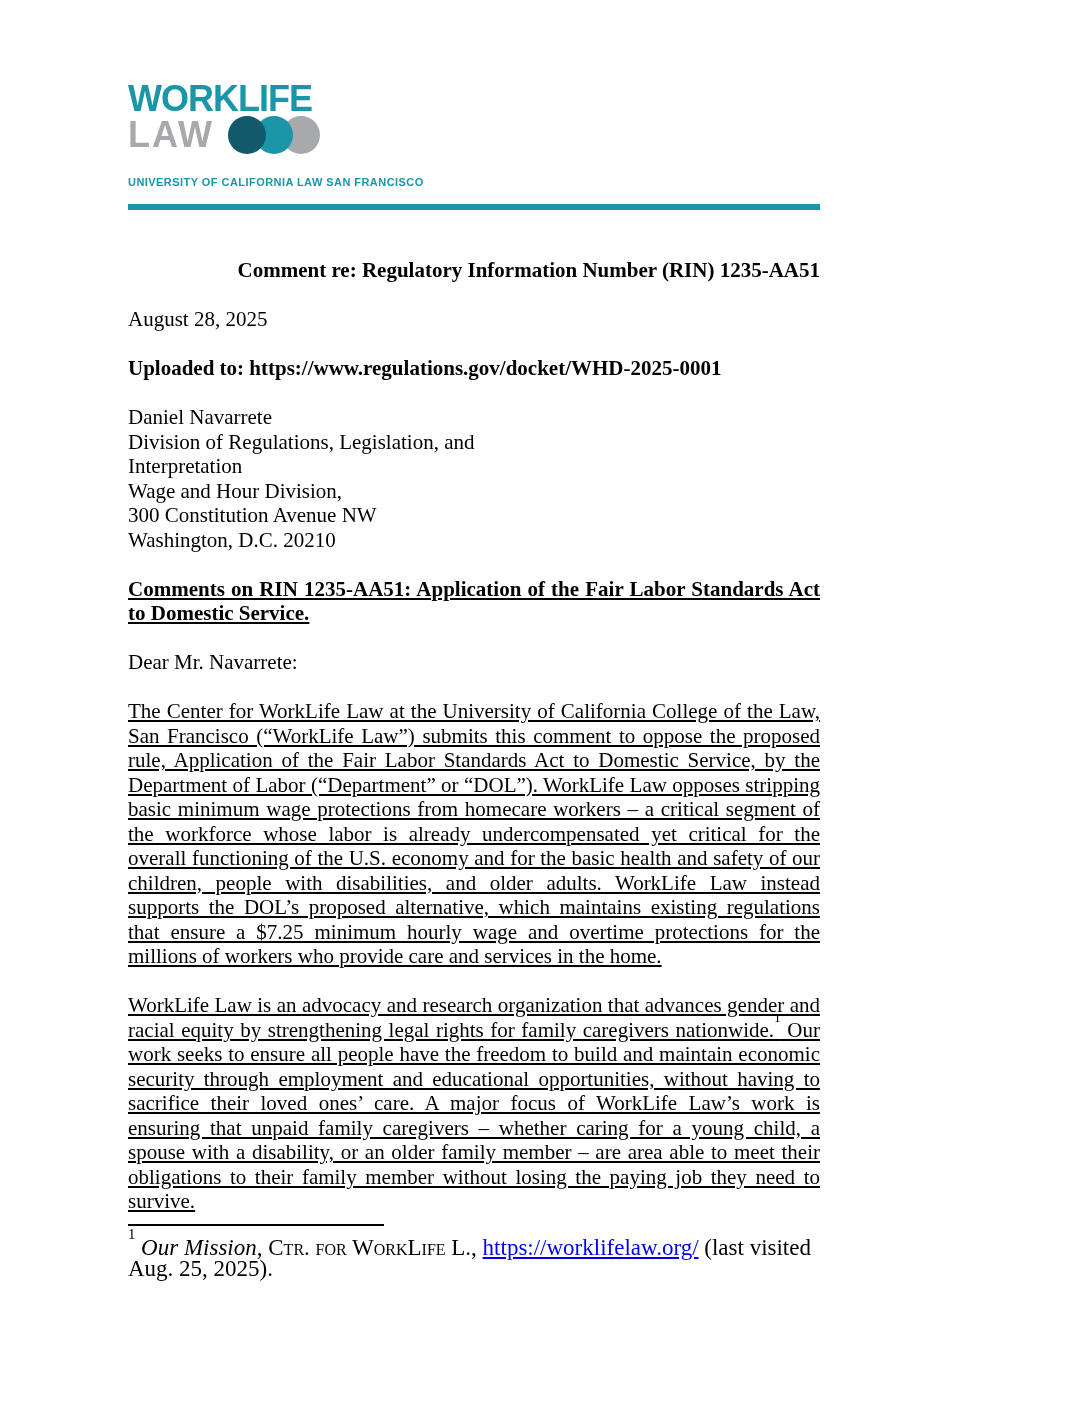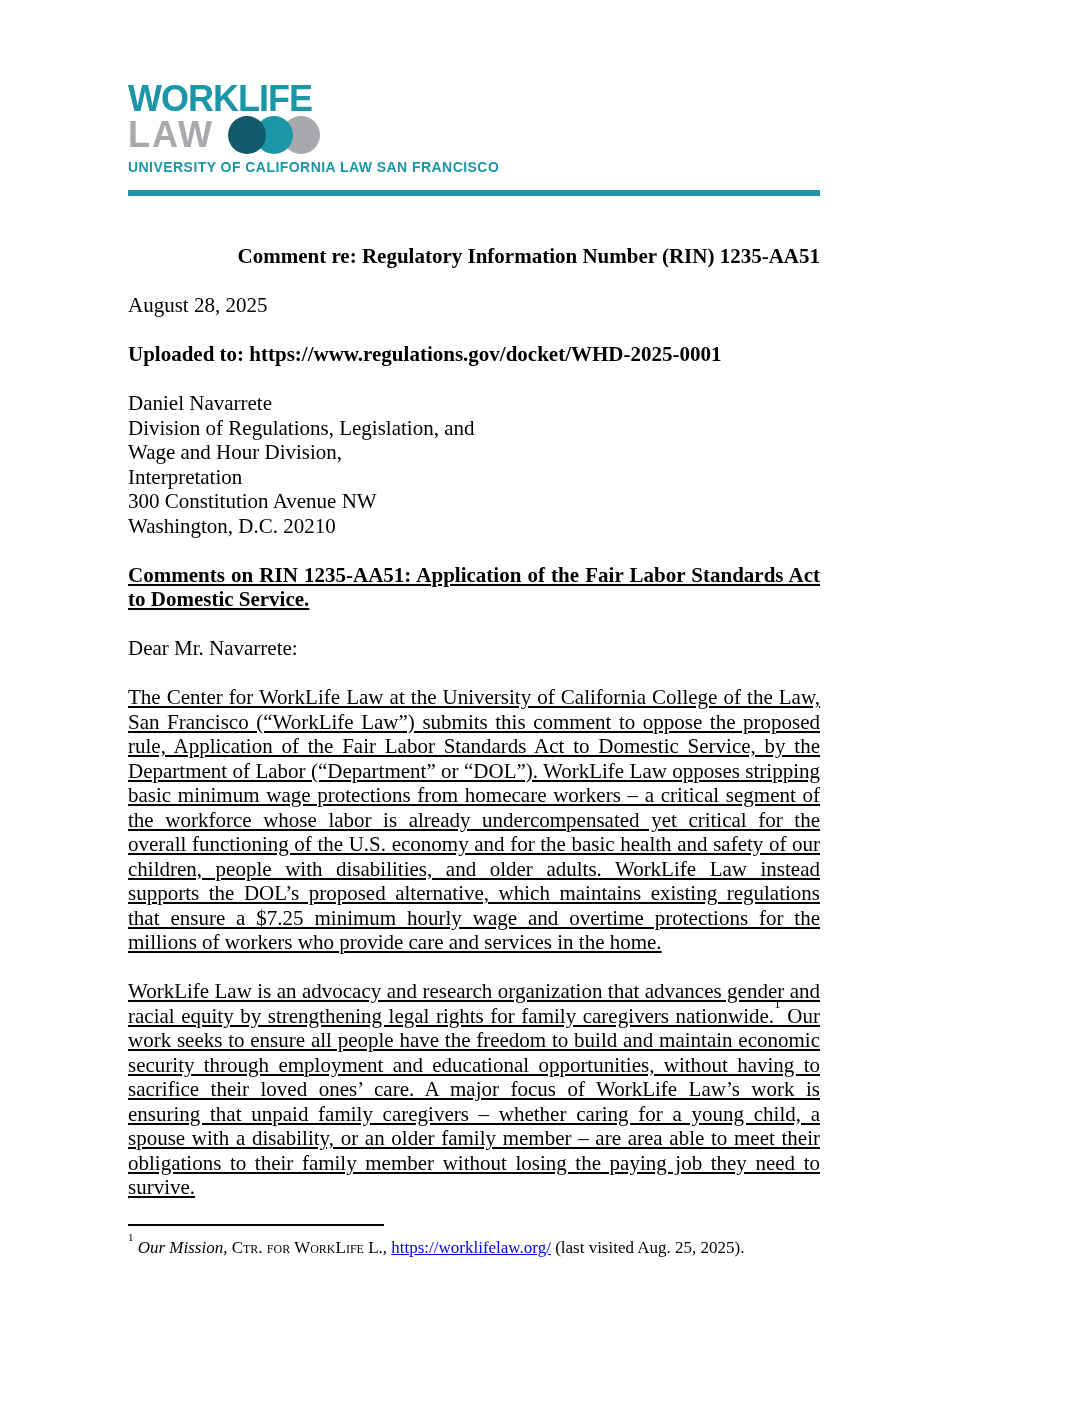--- a/index.html
+++ b/index.html
@@ -50,24 +50,24 @@
     border-radius: 50%;
     display: inline-block;
     position: relative;
   }
   .dot-dark { background: #11596B; z-index: 3; }
   .dot-teal { background: #1B96A8; z-index: 2; margin-left: -11px; }
   .dot-gray { background: #A7A9AC; z-index: 1; margin-left: -11px; }
   .logo-tagline {
     font-family: "Liberation Sans", "DejaVu Sans", sans-serif;
     font-weight: bold;
-    font-size: 14px;
+    font-size: 11px;
     letter-spacing: 0.45px;
     color: #1B96A8;
-    margin-top: 5px;
+    margin-top: 22px;
   }
   .header-rule {
     height: 6px;
     background: #1B96A8;
     margin-top: 16px;
   }
 
   
   .letter-body { font-size: 21px; line-height: 24.5px; }
   .doc-title {
@@ -93,21 +93,21 @@
     left: 128px;
     right: 128px;
     top: 1224px;
   }
   .footnote-sep {
     width: 256px;
     border-top: 2px solid #000000;
   }
   .footnote-text {
     margin-top: 11px;
-    font-size: 17px;
+    font-size: 23px;
     line-height: 21px;
   }
   .footnote-text sup {
     font-size: 64%;
     position: relative;
     top: -0.5em;
     line-height: 0;
   }
   .smallcaps { font-variant: small-caps; }
   .fn-link {
@@ -141,22 +141,22 @@
   <main class="letter-body">
     <h1 class="doc-title">Comment re: Regulatory Information Number (RIN) 1235-AA51</h1>
 
     <p class="block">August 28, 2025</p>
 
     <p class="block bold">Uploaded to: https://www.regulations.gov/docket/WHD-2025-0001</p>
 
     <div class="block address">
       <div>Daniel Navarrete</div>
       <div>Division of Regulations, Legislation, and</div>
+      <div>Interpretation</div>
       <div>Wage and Hour Division,</div>
-      <div>Interpretation</div>
       <div>300 Constitution Avenue NW</div>
       <div>Washington, D.C. 20210</div>
     </div>
 
     <p class="block bold justify">Comments on RIN 1235-AA51: Application of the Fair Labor Standards Act to Domestic Service.</p>
 
     <p class="block">Dear Mr. Navarrete:</p>
 
     <p class="block justify">The Center for WorkLife Law at the University of California College of the Law, San Francisco (“WorkLife Law”) submits this comment to oppose the proposed rule, Application of the Fair Labor Standards Act to Domestic Service, by the Department of Labor (“Department” or “DOL”). WorkLife Law opposes stripping basic minimum wage protections from homecare workers – a critical segment of the workforce whose labor is already undercompensated yet critical for the overall functioning of the U.S. economy and for the basic health and safety of our children, people with disabilities, and older adults. WorkLife Law instead supports the DOL’s proposed alternative, which maintains existing regulations that ensure a $7.25 minimum hourly wage and overtime protections for the millions of workers who provide care and services in the home.</p>
 

